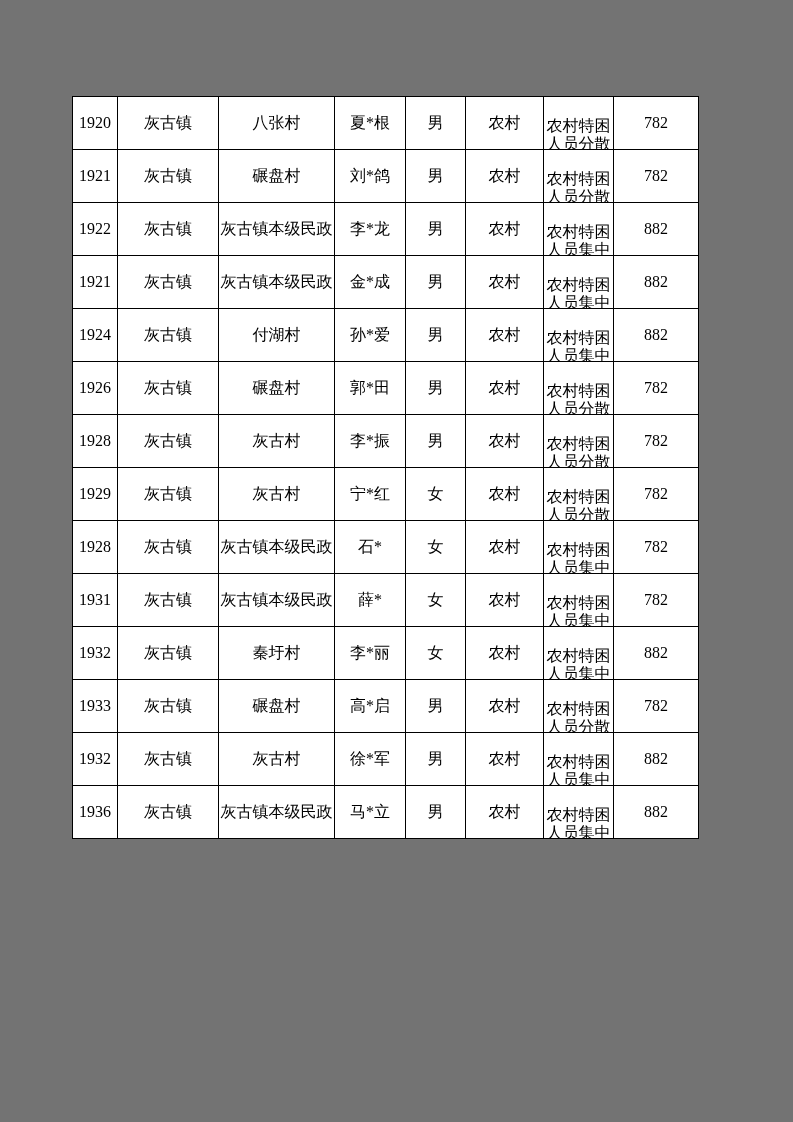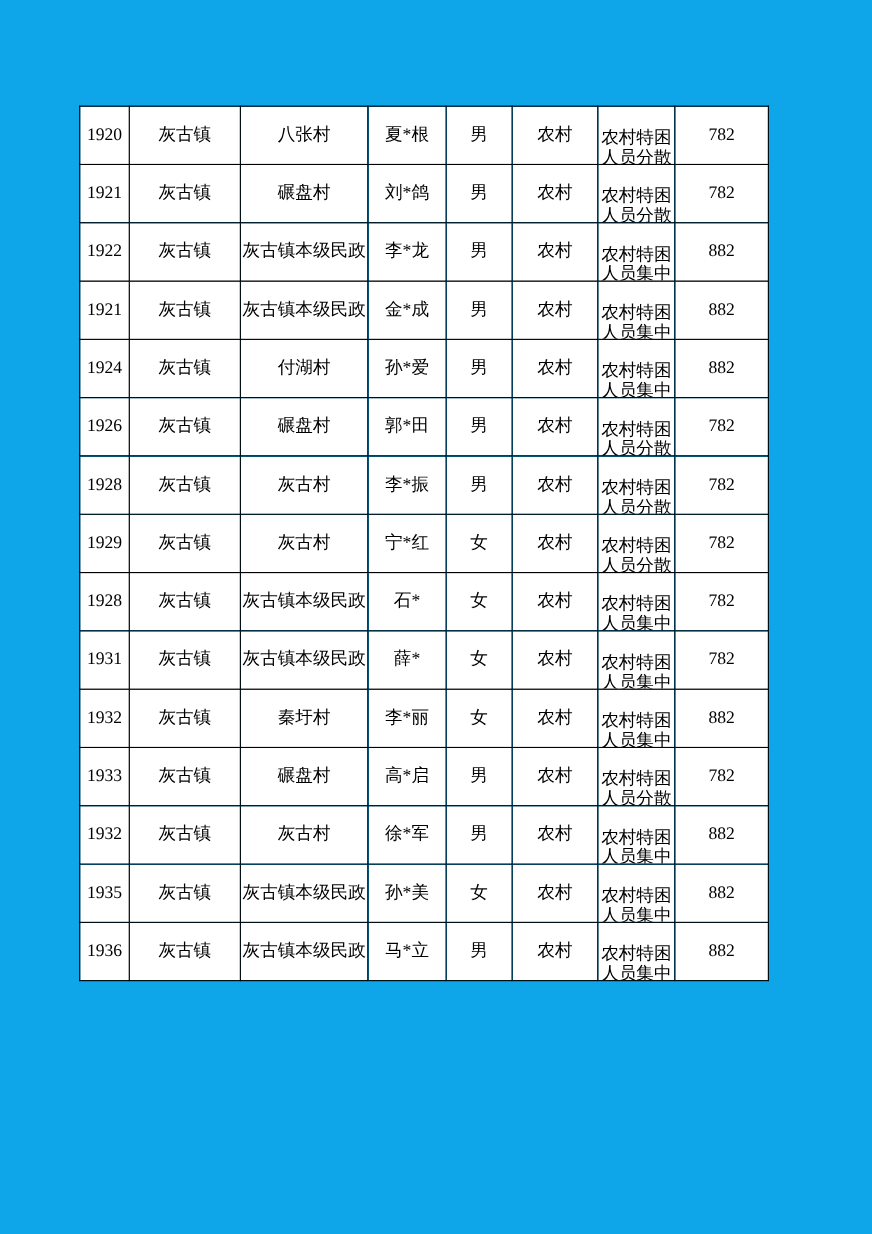--- a/index.html
+++ b/index.html
@@ -10,21 +10,21 @@
   body {
     width: 793px;
     height: 1122px;
     font-family: "Liberation Serif", "DejaVu Serif", serif;
     color: #000000;
   }
   .page {
     position: relative;
     width: 793px;
     height: 1122px;
-    background: #0ea5e9;
+    background: #737373;
     overflow: hidden;
   }
   table.grid {
     position: absolute;
     left: 72px;
     top: 96px;
     width: 626px;
     border-collapse: collapse;
     table-layout: fixed;
   }
@@ -252,34 +252,20 @@
           <td class="col-gender">男</td>
           <td class="col-area">农村</td>
           <td class="col-category">
             <div class="cat-wrap">农村特困
 人员集中
 供养</div>
           </td>
           <td class="col-amount">882</td>
         </tr>
         <tr>
-          <td class="col-seq">1935</td>
-          <td class="col-town">灰古镇</td>
-          <td class="col-unit">灰古镇本级民政</td>
-          <td class="col-name">孙*美</td>
-          <td class="col-gender">女</td>
-          <td class="col-area">农村</td>
-          <td class="col-category">
-            <div class="cat-wrap">农村特困
-人员集中
-供养</div>
-          </td>
-          <td class="col-amount">882</td>
-        </tr>
-        <tr>
           <td class="col-seq">1936</td>
           <td class="col-town">灰古镇</td>
           <td class="col-unit">灰古镇本级民政</td>
           <td class="col-name">马*立</td>
           <td class="col-gender">男</td>
           <td class="col-area">农村</td>
           <td class="col-category">
             <div class="cat-wrap">农村特困
 人员集中
 供养</div>

